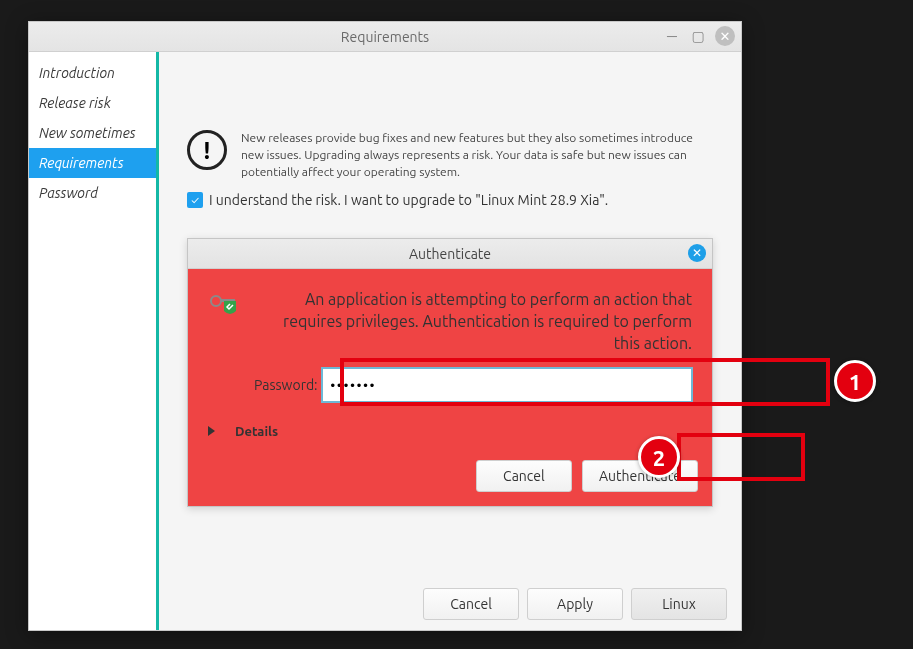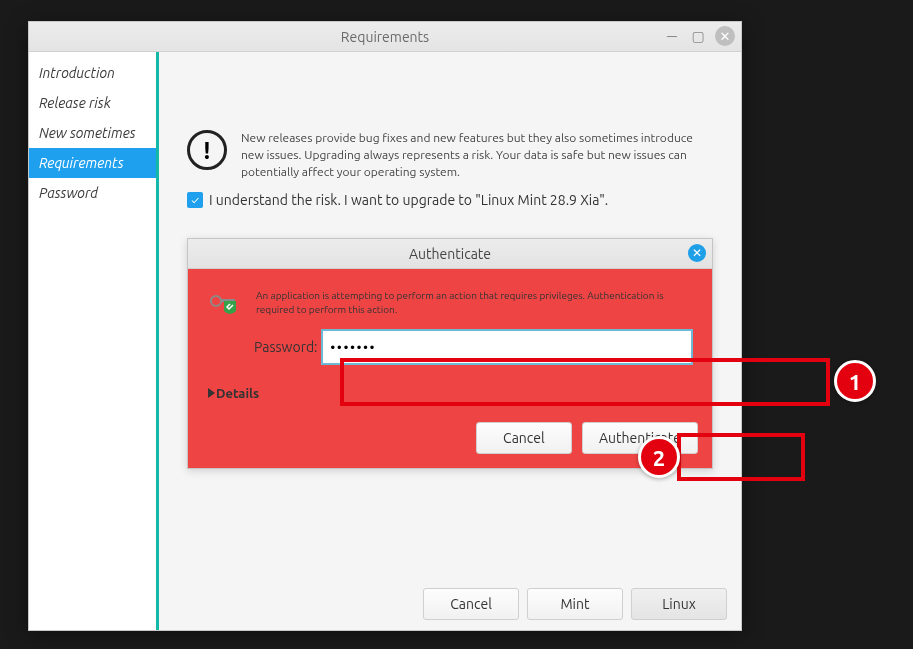--- a/index.html
+++ b/index.html
@@ -102,21 +102,21 @@
     width:18px; height:18px; border-radius:50%;
     background:#1e9fe8; color:#fff; font-size:12px;
     display:flex; align-items:center; justify-content:center; cursor:pointer;
   }
   .auth-body { padding: 20px 20px 14px 20px; }
   .auth-msg-row { display:flex; gap:12px; align-items:flex-start; }
   .key-icon {
     width:36px; height:26px; position:relative; flex-shrink:0;
   }
   .key-icon svg { width:36px; height:26px; }
-  .auth-msg { font-size:10px; color:#333; line-height:1.35; }
+  .auth-msg { font-size:16px; color:#333; line-height:1.35;text-align:right; }
   .pw-row {
     display:flex; align-items:center; gap:4px; margin-top:14px;
     position:relative;
   }
   .pw-label { font-size:14px; color:#333; margin-left:46px; }
   .pw-input-wrap {
     position:relative; flex:1;
   }
   .pw-input {
     width:100%; height:34px; padding:4px 8px;
@@ -133,21 +133,21 @@
     position:absolute; width:42px; height:42px; border-radius:50%;
     background:#e3000f; border:3px solid #fff; color:#fff;
     font-size:22px; font-weight:bold;
     display:flex; align-items:center; justify-content:center;
     box-shadow:0 1px 4px rgba(0,0,0,0.3);
     pointer-events:none;
   }
   .badge-1 { left:834px; top:360px; }
   .badge-2 { left:638px; top:436px; }
   .details-row {
-    display:flex; align-items:center; gap:1px;
+    display:flex; align-items:center; gap:20px;
     font-size:13px; font-weight:600; color:#333;
     margin-top:22px; cursor:pointer;
   }
   .tri {
     width:0;height:0;border-top:5px solid transparent;
     border-bottom:5px solid transparent;border-left:7px solid #333;
   }
   .auth-buttons {
     display:flex; justify-content:flex-end; gap:10px;
     padding: 8px 14px 14px 0;
@@ -228,21 +228,21 @@
           </div>
         </div>
         <div class="auth-buttons">
           <div class="btn">Cancel</div>
           <div class="btn">Authenticate</div>
         </div>
       </div>
 
       <div class="footer">
         <div class="btn">Cancel</div>
-        <div class="btn">Mint</div>
+        <div class="btn">Apply</div>
         <div class="btn apply">Linux</div>
       </div>
     </div>
   </div>
 </div>
 
 <div class="hl-red hl-1"></div>
 <div class="hl-red hl-2"></div>
 <div class="badge badge-1">1</div>
 <div class="badge badge-2">2</div>

